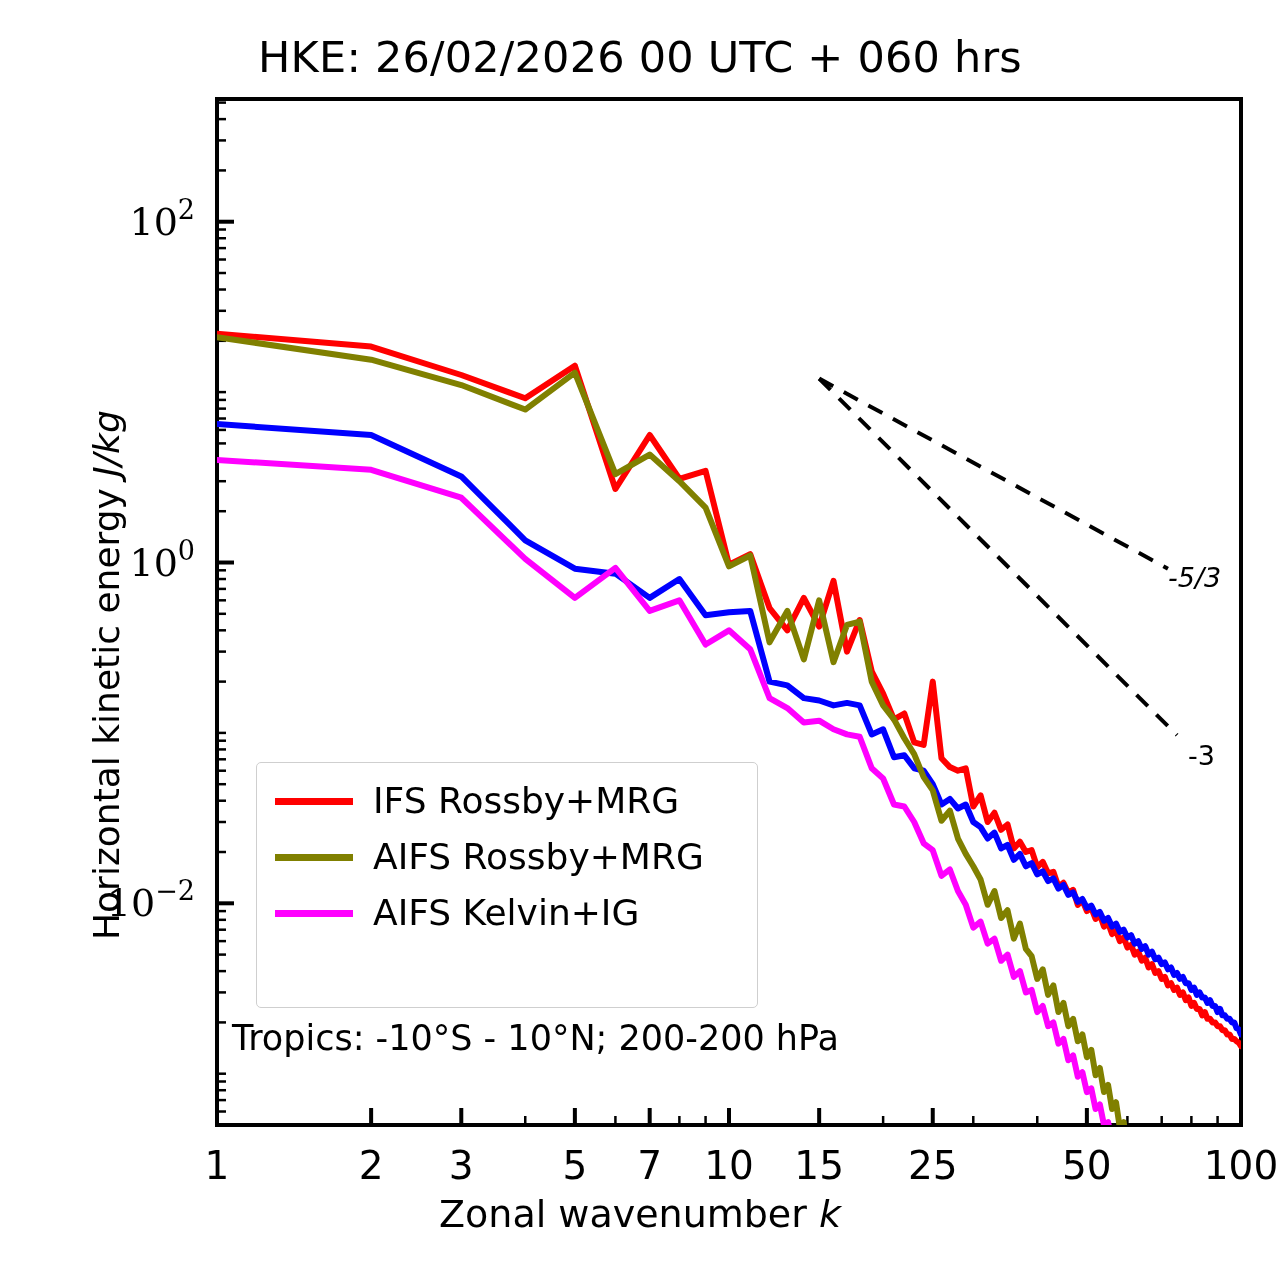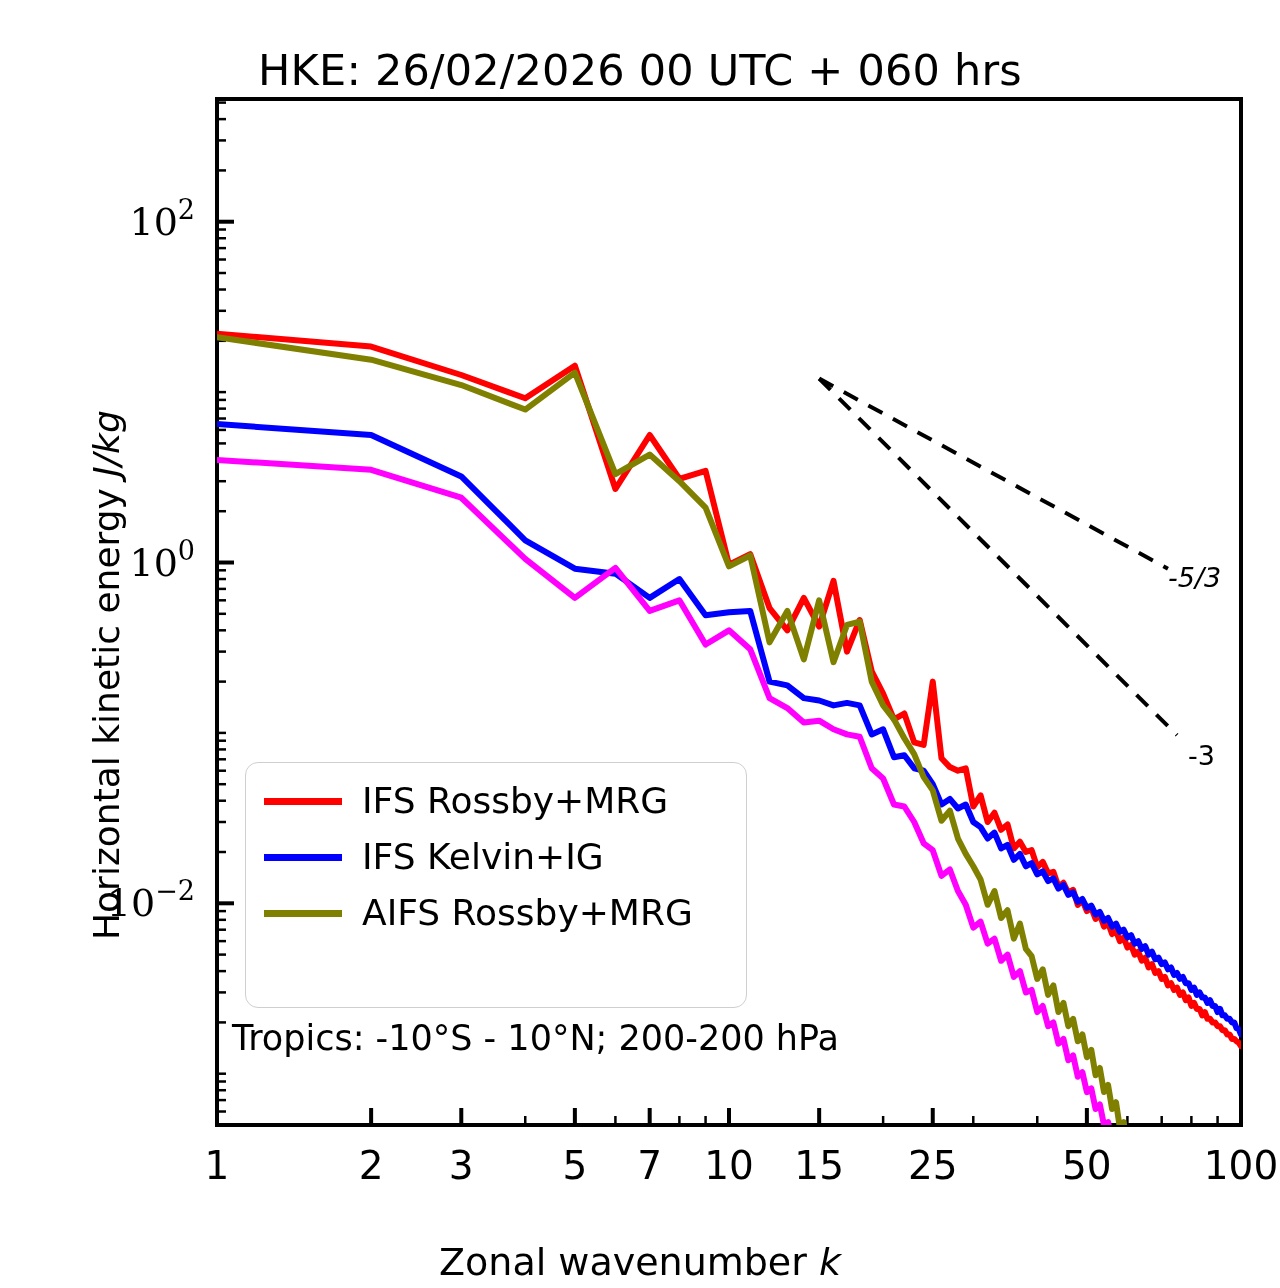--- a/index.html
+++ b/index.html
@@ -1,27 +1,27 @@
 <!DOCTYPE html>
 <html><head>
 <meta charset="utf-8">
 <style>
   html,body{margin:0;padding:0;background:#ffffff;}
   body{width:1280px;height:1288px;position:relative;
        font-family:"DejaVu Sans","Liberation Sans",sans-serif;overflow:hidden;}
   #fig{position:absolute;left:0;top:0;width:1280px;height:1288px;}
-  .ttl{position:absolute;left:0;top:45px;width:1280px;text-align:center;
+  .ttl{position:absolute;left:0;top:32px;width:1280px;text-align:center;
        font-size:43px;color:#000;letter-spacing:.2px;}
   .ylab{position:absolute;transform:rotate(-90deg);transform-origin:0 0;
         left:86px;top:940px;font-size:36px;color:#000;white-space:nowrap;}
-  .xlab{position:absolute;left:0;top:1240px;width:1280px;text-align:center;
+  .xlab{position:absolute;left:0;top:1192px;width:1280px;text-align:center;
         font-size:38px;color:#000;}
   .ylab i,.xlab i{font-style:italic;}
-  .legend{position:absolute;left:245px;top:762px;width:502px;height:246px;
-          background:#fff;border:1px solid #cfcfcf;border-radius:13px;
+  .legend{position:absolute;left:256px;top:762px;width:502px;height:246px;
+          background:#fff;border:1px solid #cfcfcf;border-radius:5px;
           box-sizing:border-box;padding:10px 0 0 0;}
   .lrow{display:flex;align-items:center;height:56px;padding-left:18px;}
   .lswatch{width:78px;height:0;border-top:7px solid #000;margin-right:20px;}
   .ltext{font-size:36px;color:#000;white-space:nowrap;line-height:1;}
   .note{position:absolute;left:232px;top:1018px;font-size:35px;color:#000;white-space:nowrap;}
   .slab{position:absolute;font-size:27px;color:#000;white-space:nowrap;}
 </style>
 </head>
 <body>
 
@@ -144,26 +144,26 @@
       <line x1="819.1587246365089" y1="378.6197566998453" x2="1167.9542381728095" y2="568.6808211751131" stroke="#000000" stroke-width="4" stroke-dasharray="16 12"></line>
       <line x1="819.1587246365089" y1="378.6197566998453" x2="1177.0313668565504" y2="735.1626342704446" stroke="#000000" stroke-width="4" stroke-dasharray="16 12"></line>
     </svg>
 
   <div class="legend">
     <div class="lrow">
       <span class="lswatch" style="border-top-color: rgb(255, 0, 0);"></span>
       <span class="ltext">IFS Rossby+MRG</span>
     </div>
     <div class="lrow">
-      <span class="lswatch" style="border-top-color: rgb(0, 0, 255);"></span>
-      <span class="ltext">IFS Kelvin+IG</span>
+      <span class="lswatch" style="border-top-color: rgb(128, 128, 0);"></span>
+      <span class="ltext">AIFS Rossby+MRG</span>
     </div>
     <div class="lrow">
-      <span class="lswatch" style="border-top-color: rgb(128, 128, 0);"></span>
-      <span class="ltext">AIFS Rossby+MRG</span>
+      <span class="lswatch" style="border-top-color: rgb(255, 0, 255);"></span>
+      <span class="ltext">AIFS Kelvin+IG</span>
     </div>
   </div>
 
   <div class="note">Tropics: -10°S - 10°N; 200-200 hPa</div>
 
   <div class="slab" id="slab0" style="left: 1168px; top: 562px; font-style: italic;">-5/3</div>
   <div class="slab" id="slab1" style="left: 1188px; top: 740px;">-3</div>
 
 </div>
 

